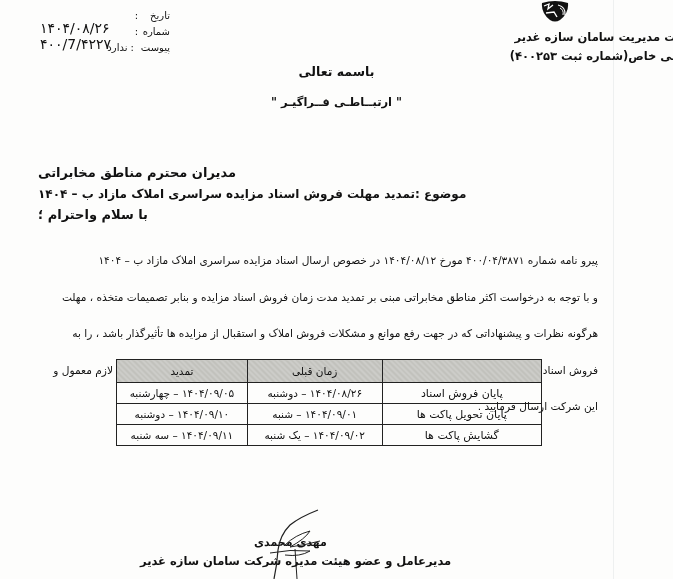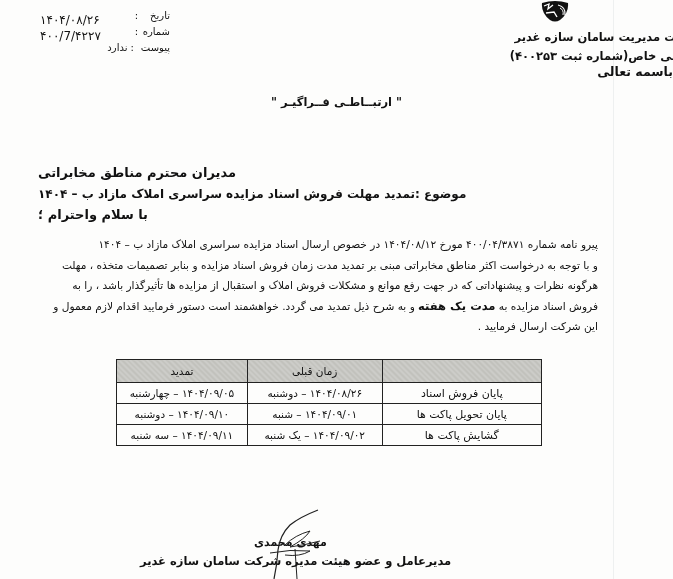--- a/index.html
+++ b/index.html
@@ -50,23 +50,23 @@
       top: 0;
     }
     .meta-colon {
       position: absolute;
       right: 32px;
       top: 0;
     }
     .meta-value {
       position: absolute;
       left: 0;
-      top: 4px;
+      top: 12px;
       direction: ltr;
-      font-size: 12px;
+      font-size: 14px;
       letter-spacing: 0.3px;
     }
 
     
     .logo {
       position: absolute;
       left: 540px;
       top: 1px;
       width: 30px;
       height: 22px;
@@ -86,20 +86,21 @@
     }
     .company div {
       margin-right: -10px;
     }
 
     
     .bism {
       position: absolute;
       left: 0; right: 0;
       top: 64px;
+      text-align: center;
       font-weight: bold;
       font-size: 12.5px;
       direction: rtl;
     }
     .motto {
       position: absolute;
       left: 0; right: 0;
       top: 95px;
       text-align: center;
       font-weight: bold;
@@ -131,20 +132,21 @@
       direction: rtl;
       text-align: justify;
       font-size: 10.6px;
       line-height: 20.5px;
     }
     .body-line {
       white-space: nowrap;
       text-align: right;
       height: 20.5px;
       overflow: visible;
+      margin-top: 16px;
     }
     .body-line b { font-weight: bold; font-size: 11.5px; }
 
     
     .schedule {
       position: absolute;
       left: 116px;
       top: 359px;
       width: 426px;
       border-collapse: collapse;

